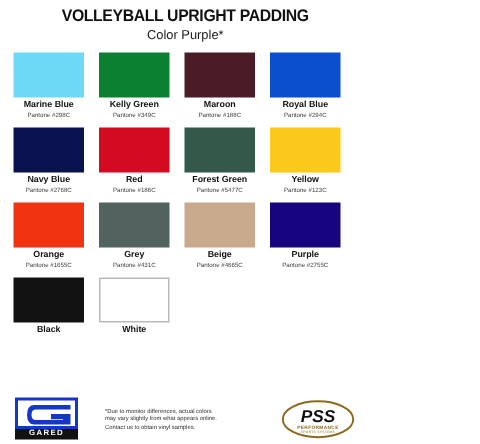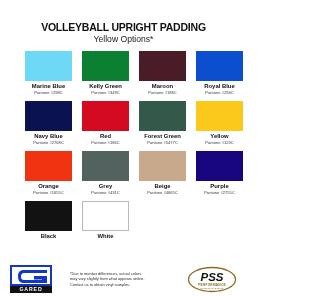--- a/index.html
+++ b/index.html
@@ -13,21 +13,21 @@
     overflow: hidden;
     font-family: "Liberation Sans", sans-serif;
     color: #000000;
     position: relative;
   }
 
   .page {
     width: 247px;
     height: 296px;
     box-sizing: border-box;
-    padding: 16px;
+    padding: 0;
     position: relative;
     background: #fff;
   }
 
   
   .header {
     text-align: center;
     padding-top: 5px;
   }
   .title {
@@ -162,21 +162,21 @@
     position: relative;
   }
 </style>
 </head>
 <body>
 
 <div class="page">
 
   <div class="header">
     <div class="title">VOLLEYBALL UPRIGHT PADDING</div>
-    <div class="subtitle">Yellow Options*</div>
+    <div class="subtitle">Color Purple*</div>
   </div>
 
   <div class="grid">
 
     <div class="row">
       <div class="cell">
         <span class="swatch" style="background: rgb(110, 216, 247);"></span>
         <div class="cname">Marine Blue</div>
         <div class="cpant">Pantone #298C</div>
       </div>

